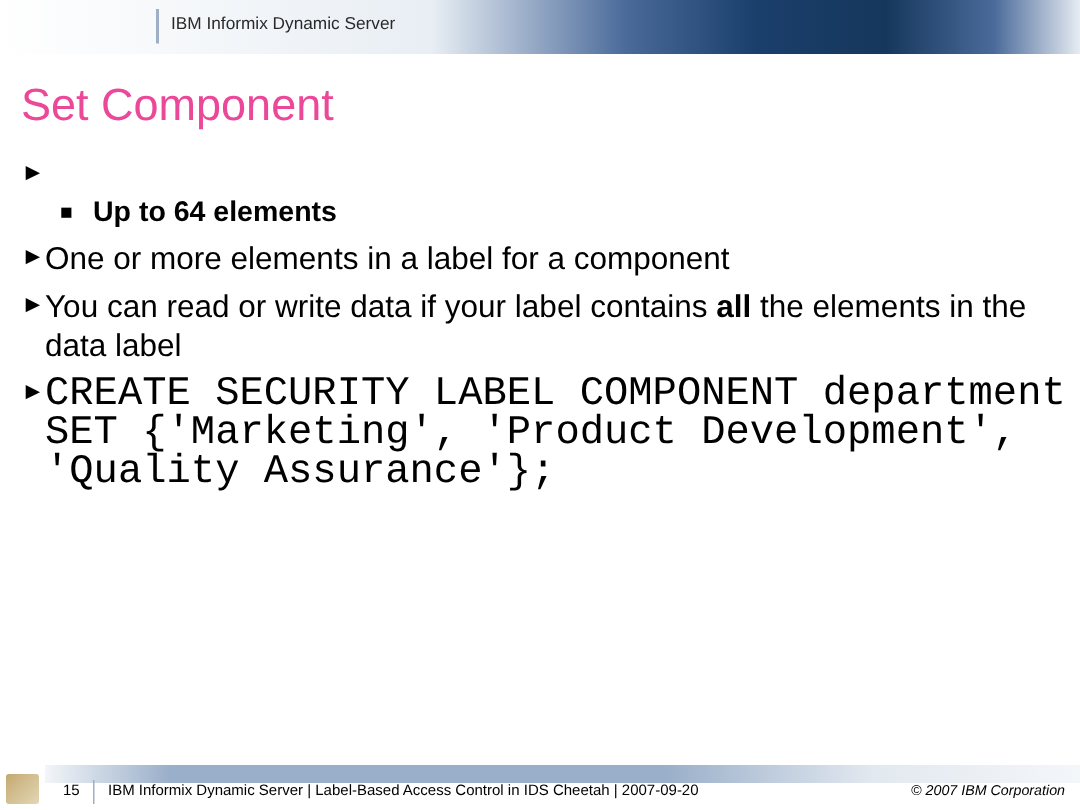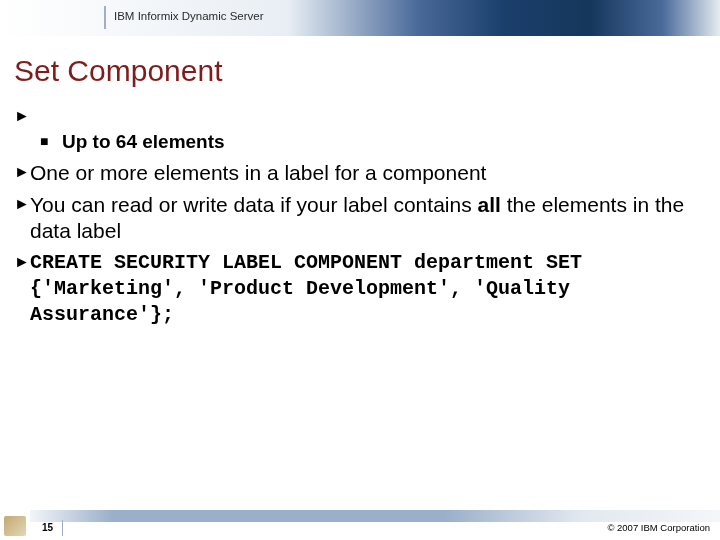--- a/index.html
+++ b/index.html
@@ -50,21 +50,21 @@
     font-family: "Times New Roman", serif;
     font-size: 16px;
     font-weight: bold;
     font-style: italic;
     letter-spacing: 0px;
     text-shadow: 0 0 2px rgba(255,255,255,0.4);
     margin-top: 48px;
   }
   .title {
     padding: 18px 14px 10px 14px;
-    color: #7f1d1d;
+    color: #ec4899;
     font-size: 30px;
     font-weight: normal;
   }
   .content {
     padding: 0 4px 0 6px;
   }
   .row {
     display: flex;
     align-items: flex-start;
     margin-top: 6px;
@@ -96,22 +96,22 @@
     line-height: 22px;
   }
   .subitem {
     font-size: 19px;
     line-height: 24px;
     color: #000;
     font-weight: bold;
   }
   .code {
     font-family: "Courier New", monospace;
-    font-size: 20px;
-    font-weight: bold;
+    font-size: 27px;
+    font-weight: normal;
     line-height: 26px;
   }
   .footer {
     position: absolute;
     left: 0; right: 0; bottom: 0;
     height: 30px;
     background: #fff;
   }
   .footer-grad {
     position: absolute;
@@ -130,40 +130,40 @@
     width: 22px; height: 20px;
     background: linear-gradient(135deg,#c4a970,#e2d7b6);
     border-radius: 2px;
   }
   .page-num {
     position: absolute;
     left: 42px;
     bottom: 7px;
     font-size: 10px;
     color: #000;
-    font-weight: bold;
   }
   .foot-sep {
     position: absolute;
     left: 62px; bottom: 4px; height: 16px; width: 1px;
     background: #9fb0c6;
   }
   .foot-text {
     position: absolute;
     left: 72px;
     bottom: 7px;
     font-size: 10px;
     color: #000;
   }
   .copyright {
     position: absolute;
     right: 10px;
     bottom: 7px;
     font-size: 9.5px;
     color: #000;
+    font-style: italic;
   }
 </style>
 </head>
 <body>
 
 <div class="header">
   <div class="header-grad"></div>
   <div class="header-left-sep"></div>
   <div class="header-text">IBM Informix Dynamic Server</div>
   <div class="logo">IBM</div>
@@ -196,14 +196,15 @@
     <div class="item code">CREATE SECURITY LABEL COMPONENT department SET {'Marketing', 'Product Development', 'Quality Assurance'};</div>
   </div>
 
 </div>
 
 <div class="footer">
   <div class="footer-grad"></div>
   <div class="footer-icon"></div>
   <div class="page-num">15</div>
   <div class="foot-sep"></div>
+  <div class="foot-text">IBM Informix Dynamic Server | Label-Based Access Control in IDS Cheetah | 2007-09-20</div>
   <div class="copyright">© 2007 IBM Corporation</div>
 </div>
 
 </body></html>

